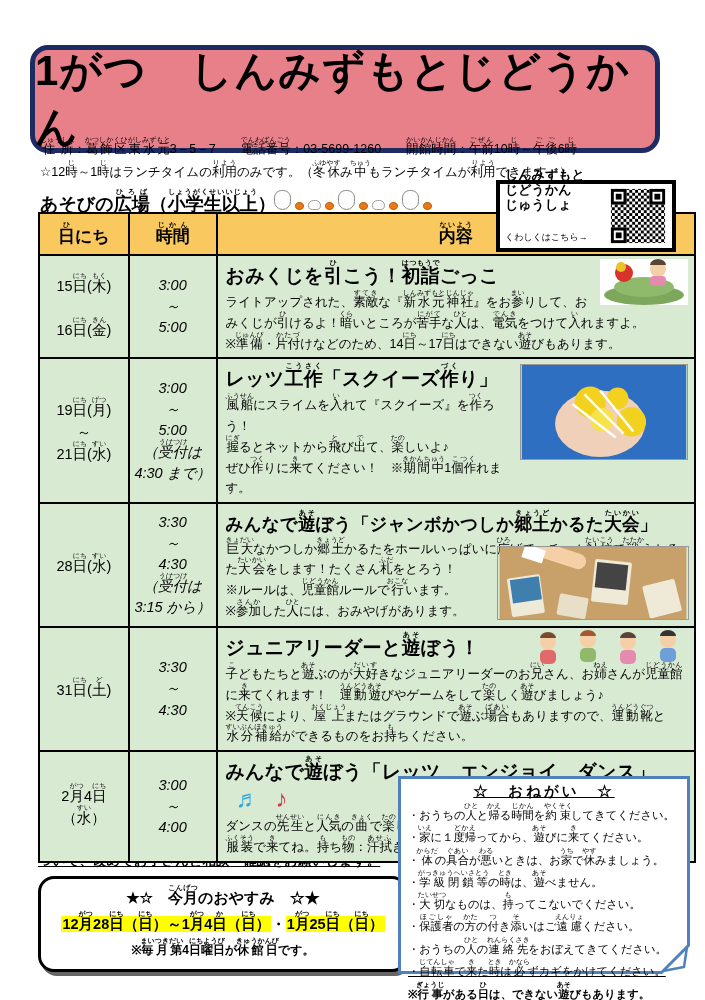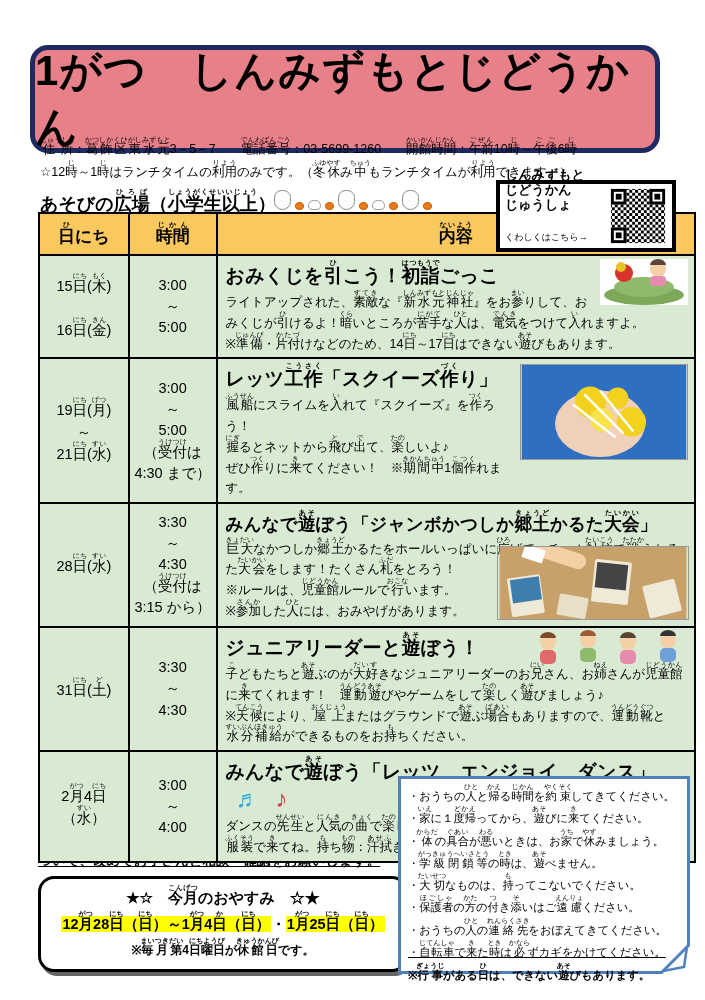--- a/index.html
+++ b/index.html
@@ -33,21 +33,21 @@
   .qr-text .big { font-size:13px; font-weight:bold; line-height:1.15; }
   .qr-text .small { font-size:9px; margin-top:18px; }
   .qr-img { width:58px; height:58px; align-self:center; }
 
   
   table.events { position:absolute; left:38px; top:212px; width:658px; border-collapse:collapse; z-index:1; }
   table.events th, table.events td { border:2px solid #000; }
   table.events th { background:#f9c85e; font-size:17px; font-weight:bold; height:42px; text-align:center; }
   table.events td { background:#d9ead3; vertical-align:middle; }
   td.d-cell { width:90px; text-align:center; font-size:14.5px; white-space:pre-line; line-height:1.5; }
-  td.t-cell { width:88px; text-align:center; font-size:14.5px; white-space:pre-line; line-height:1.45; }
+  td.t-cell { width:88px; text-align:center; font-size:14.5px; white-space:pre-line; line-height:1.45;font-style:italic; }
   td.c-cell { width:480px; padding:3px 6px 3px 8px; position:relative; vertical-align:top; }
   .etitle { font-size:19px; font-weight:bold; letter-spacing:0.2px; padding-top:2px; }
   .ebody  { font-size:12.5px; line-height:1.66; }
 
   .illus-shrine { float:right; width:88px; height:46px; margin:0 0 2px 4px; }
   .photo-squeeze { float:right; width:168px; height:96px; margin:2px 0 2px 6px; border:1px solid #999; }
   .photo-karuta { position:absolute; right:5px; bottom:6px; width:192px; height:74px; border:1px solid #999; }
   .illus-kids { position:absolute; right:6px; top:2px; width:158px; height:42px; }
   .mnote { font-size:24px; font-weight:bold; margin-left:10px; }
   .mnote.blue { color:#29a8e0; }
@@ -248,20 +248,21 @@
 
   <div class="holiday-box">
     <div class="holiday-title">★☆　<ruby>今月<rt>こんげつ</rt></ruby>のおやすみ　☆★</div>
     <div class="holiday-dates">
       <span class="hl">12<ruby>月<rt>がつ</rt></ruby>28<ruby>日<rt>にち</rt></ruby>（<ruby>日<rt>にち</rt></ruby>）～1<ruby>月<rt>がつ</rt></ruby>4<ruby>日<rt>か</rt></ruby>（<ruby>日<rt>にち</rt></ruby>）</span><span>・</span><span class="hl">1<ruby>月<rt>がつ</rt></ruby>25<ruby>日<rt>にち</rt></ruby>（<ruby>日<rt>にち</rt></ruby>）</span>
     </div>
     <div class="holiday-note">※<ruby>毎月第<rt>まいつきだい</rt></ruby>4<ruby>日曜日<rt>にちようび</rt></ruby>が<ruby>休館日<rt>きゅうかんび</rt></ruby>です。</div>
   </div>
 
   <div class="onegai-box">
+    <div class="onegai-title">☆　おねがい　☆</div>
     <div class="onegai-list">
       <div class="onegai-item">おうちの<ruby>人<rt>ひと</rt></ruby>と<ruby>帰<rt>かえ</rt></ruby>る<ruby>時間<rt>じかん</rt></ruby>を<ruby>約束<rt>やくそく</rt></ruby>してきてください。</div>
       <div class="onegai-item"><ruby>家<rt>いえ</rt></ruby>に１<ruby>度帰<rt>どかえ</rt></ruby>ってから、<ruby>遊<rt>あそ</rt></ruby>びに<ruby>来<rt>き</rt></ruby>てください。</div>
       <div class="onegai-item"><ruby>体<rt>からだ</rt></ruby>の<ruby>具合<rt>ぐあい</rt></ruby>が<ruby>悪<rt>わる</rt></ruby>いときは、お<ruby>家<rt>うち</rt></ruby>で<ruby>休<rt>やす</rt></ruby>みましょう。</div>
       <div class="onegai-item"><ruby>学級閉鎖等<rt>がっきゅうへいさとう</rt></ruby>の<ruby>時<rt>とき</rt></ruby>は、<ruby>遊<rt>あそ</rt></ruby>べません。</div>
       <div class="onegai-item"><ruby>大切<rt>たいせつ</rt></ruby>なものは、<ruby>持<rt>も</rt></ruby>ってこないでください。</div>
       <div class="onegai-item"><ruby>保護者<rt>ほごしゃ</rt></ruby>の<ruby>方<rt>かた</rt></ruby>の<ruby>付<rt>つ</rt></ruby>き<ruby>添<rt>そ</rt></ruby>いはご<ruby>遠慮<rt>えんりょ</rt></ruby>ください。</div>
       <div class="onegai-item">おうちの<ruby>人<rt>ひと</rt></ruby>の<ruby>連絡先<rt>れんらくさき</rt></ruby>をおぼえてきてください。</div>
       <div class="onegai-item u"><ruby>自転車<rt>じてんしゃ</rt></ruby>で<ruby>来<rt>き</rt></ruby>た<ruby>時<rt>とき</rt></ruby>は<ruby>必<rt>かなら</rt></ruby>ずカギをかけてください。</div>
     </div>

